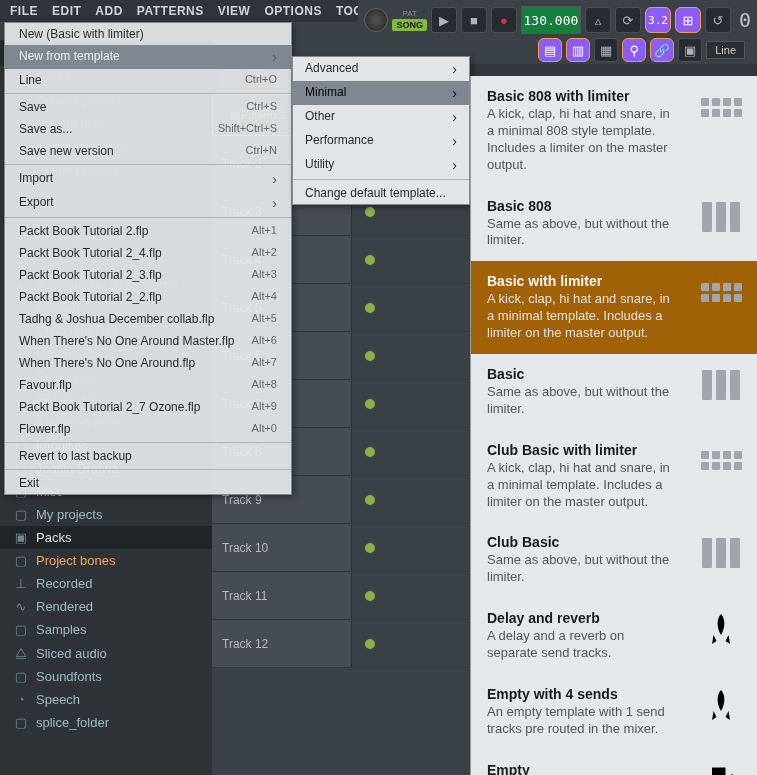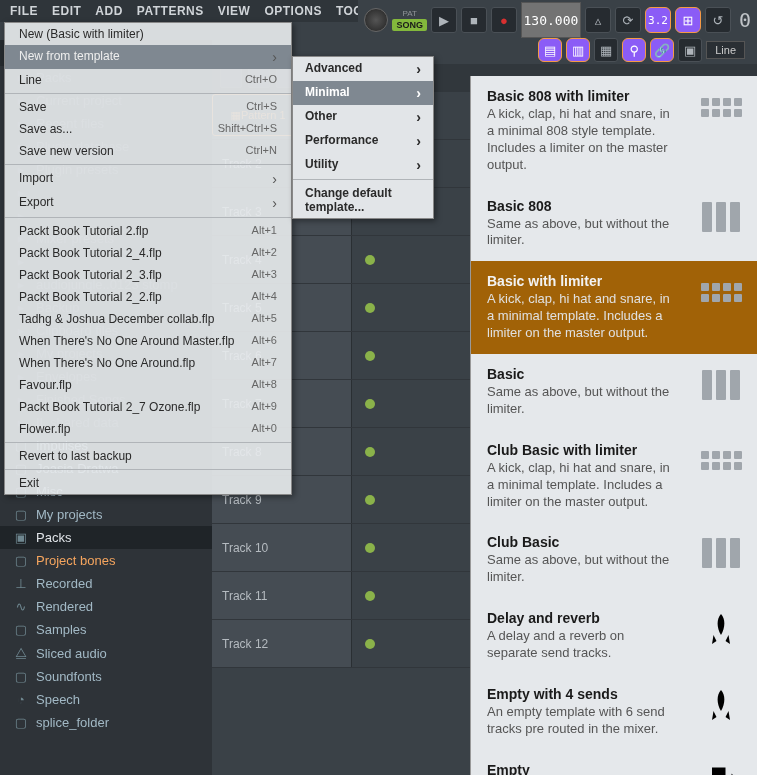--- a/index.html
+++ b/index.html
@@ -6,21 +6,21 @@
 body { background:#3a4147; color:#c8ccd0; font-size:12px; width:757px; height:775px; overflow:hidden; position:relative; }
 
 
 .menubar { display:flex; align-items:center; height:22px; background:#2f353a; padding:0 4px; gap:2px; }
 .menubar .mi { color:#d0d4d8; font-size:12px; font-weight:bold; padding:2px 6px; cursor:pointer; letter-spacing:0.5px; }
 
 
 .toolbar { position:absolute; top:0; right:0; height:40px; display:flex; align-items:center; gap:4px; padding:20px 6px; background:#3a4147; }
 .tbtn { width:26px; height:26px; background:#262b30; border:1px solid #4a5056; border-radius:3px; display:flex; align-items:center; justify-content:center; color:#aeb4ba; font-size:13px; cursor:pointer; }
 .tbtn.orange { background:#8b5cf6; border-color:#f59a45; color:#fff;border-radius:6px; }
-.tempo { width:60px; height:36px; background:#737373; border:1px solid #555; display:flex; align-items:center; justify-content:center; font-family:monospace; font-size:13px; color:#fff; }
+.tempo { width:60px; height:28px; background:#15803d; border:1px solid #555; display:flex; align-items:center; justify-content:center; font-family:monospace; font-size:13px; color:#fff; }
 .songbadge { background:#83b83c; color:#1a1a1a; font-size:9px; font-weight:bold; padding:1px 4px; border-radius:2px; }
 .linebox { background:#2a2f34; padding:2px 8px; border:1px solid #555; font-size:11px; color:#ccc; }
 .knob { width:24px; height:24px; border-radius:50%; background:radial-gradient(#555,#222); border:1px solid #666; }
 
 
 .browser-bg { position:absolute; left:0; top:40px; width:212px; bottom:0; background:#2e3338; overflow:hidden; }
 .browser-header { height:26px; background:#252a2e; display:flex; align-items:center; padding:0 10px; font-size:12px; color:#9aa0a5; }
 .bgitem { padding:4px 14px; color:#a2b9c5; font-size:13px; display:flex; align-items:center; gap:8px; }
 .bgitem .ic { width:14px; text-align:center; color:#6f8790; }
 .bgitem.active { background:#1f2428; color:#e0e4e8; }
@@ -28,23 +28,23 @@
 
 
 .filemenu { position:absolute; left:4px; top:22px; width:288px; background:rgba(230,233,236,0.92); color:#2a2a2a; font-size:12px; border:1px solid #888; box-shadow:2px 2px 6px rgba(0,0,0,0.4); z-index:50; }
 .filemenu .row { display:flex; justify-content:space-between; padding:4px 14px; cursor:default; }
 .filemenu .row.sel { background:#7f8891; color:#eee; }
 .filemenu .sep { height:1px; background:#b0b4b8; margin:2px 0; }
 .filemenu .arrow::after { content:"›"; font-size:14px; color:#555; }
 .filemenu .sc { color:#666; font-size:11px; }
 
 
-.catmenu { position:absolute; left:292px; top:56px; width:142px; background:#e2e5e8; color:#2a2a2a; font-size:12px; border:1px solid #888; box-shadow:2px 2px 6px rgba(0,0,0,0.4); z-index:51;font-weight:bold; }
+.catmenu { position:absolute; left:292px; top:56px; width:178px; background:#e2e5e8; color:#2a2a2a; font-size:12px; border:1px solid #888; box-shadow:2px 2px 6px rgba(0,0,0,0.4); z-index:51; }
 .catmenu .crow { display:flex; justify-content:space-between; padding:4px 12px; cursor:default; }
-.catmenu .crow.sel { background:#7f8891; color:#ffffff; }
+.catmenu .crow.sel { background:#7f8891; color:#000000; }
 .catmenu .crow .arrow::after { content:"›"; font-size:14px; }
 .catmenu .sep { height:1px; background:#b0b4b8; margin:2px 0; }
 
 
 .templates { position:absolute; left:470px; top:76px; width:287px; bottom:0; background:#e5e8eb; color:#1a1a1a; overflow:hidden; z-index:52; border-left:1px solid #999; }
 .trow { display:flex; padding:12px 14px 12px 16px; gap:24px; align-items:flex-start; }
 .trow.sel { background:#a16207; color:#f2f2f2; }
 .trow .txt { flex:1; }
 .trow .title { font-size:14px; font-weight:bold; margin-bottom:2px; }
 .trow .desc { font-size:13px; color:#555; line-height:1.3; }
@@ -563,21 +563,21 @@
       </div>
       <div class="ticon">
         <svg viewBox="0 0 24 24">
           <path d="M12 2c3 3 3 9 0 14-3-5-3-11 0-14zm-5 14l2 4-3 2 1-6zm10 0l-2 4 3 2-1-6z"></path>
         </svg>
       </div>
     </div>
     <div class="trow">
       <div class="txt">
         <div class="title">Empty with 4 sends</div>
-        <div class="desc">An empty template with 6 send tracks pre routed in the mixer.</div>
+        <div class="desc">An empty template with 1 send tracks pre routed in the mixer.</div>
       </div>
       <div class="ticon">
         <svg viewBox="0 0 24 24">
           <path d="M12 2c3 3 3 9 0 14-3-5-3-11 0-14zm-5 14l2 4-3 2 1-6zm10 0l-2 4 3 2-1-6z"></path>
         </svg>
       </div>
     </div>
     <div class="trow">
       <div class="txt">
         <div class="title">Empty</div>

